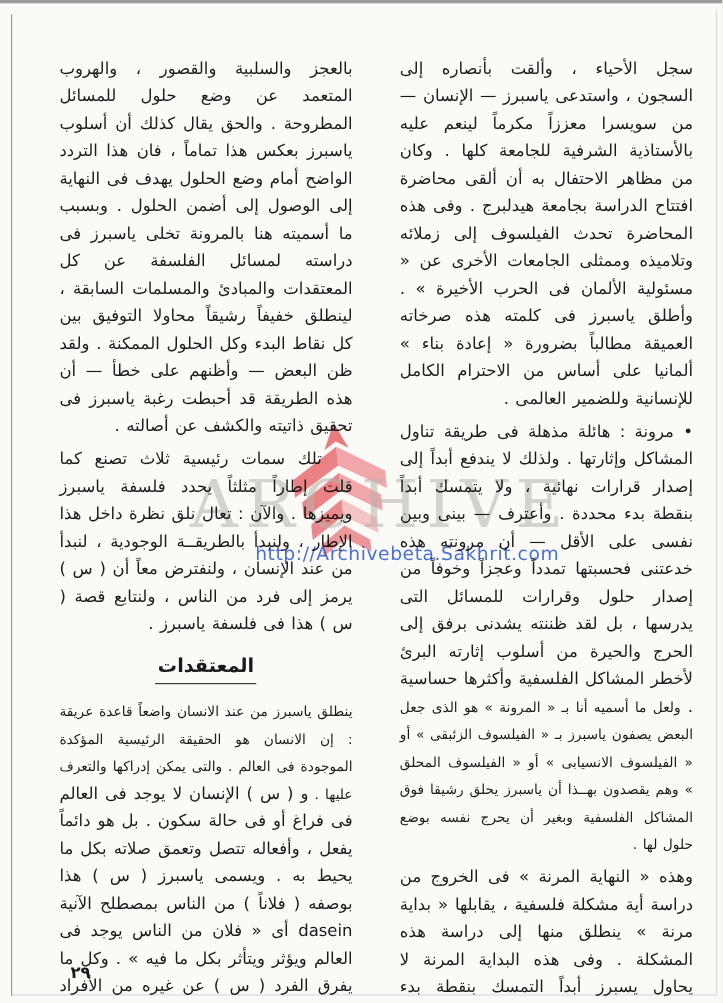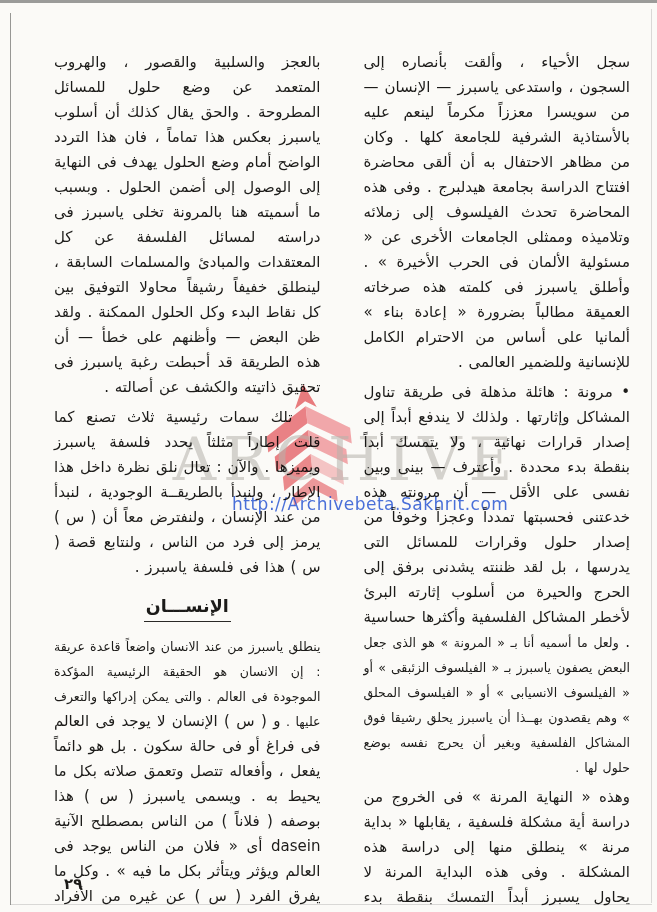--- a/index.html
+++ b/index.html
@@ -100,21 +100,21 @@
 
     <div class="col">
       <p class="para">سجل الأحياء ، وألقت بأنصاره إلى السجون ، واستدعى ياسبرز — الإنسان — من سويسرا معززاً مكرماً لينعم عليه بالأستاذية الشرفية للجامعة كلها . وكان من مظاهر الاحتفال به أن ألقى محاضرة افتتاح الدراسة بجامعة هيدلبرج . وفى هذه المحاضرة تحدث الفيلسوف إلى زملائه وتلاميذه وممثلى الجامعات الأخرى عن « مسئولية الألمان فى الحرب الأخيرة » . وأطلق ياسبرز فى كلمته هذه صرخاته العميقة مطالباً بضرورة « إعادة بناء » ألمانيا على أساس من الاحترام الكامل للإنسانية وللضمير العالمى .</p>
       <p class="para"><span>• مرونة : هائلة مذهلة فى طريقة تناول المشاكل وإثارتها . ولذلك لا يندفع أبداً إلى إصدار قرارات نهائية ، ولا يتمسك أبداً بنقطة بدء محددة . وأعترف — بينى وبين نفسى على الأقل — أن مرونته هذه خدعتنى فحسبتها تمدداً وعجزاً وخوفاً من إصدار حلول وقرارات للمسائل التى يدرسها ، بل لقد ظننته يشدنى برفق إلى الحرج والحيرة من أسلوب إثارته البرئ لأخطر المشاكل الفلسفية وأكثرها حساسية . </span><span class="small">ولعل ما أسميه أنا بـ « المرونة » هو الذى جعل البعض يصفون ياسبرز بـ « الفيلسوف الزئبقى » أو « الفيلسوف الانسيابى » أو « الفيلسوف المحلق » وهم يقصدون بهــذا أن ياسبرز يحلق رشيقا فوق المشاكل الفلسفية وبغير أن يحرج نفسه بوضع حلول لها .</span></p>
       <p class="para">وهذه « النهاية المرنة » فى الخروج من دراسة أية مشكلة فلسفية ، يقابلها « بداية مرنة » ينطلق منها إلى دراسة هذه المشكلة . وفى هذه البداية المرنة لا يحاول يسبرز أبداً التمسك بنقطة بدء محددة تقيده وتعوق تحركه . ولهذا نراه يرحب بكل البدايات الممكنة أو ما يمكننى تسميته « المرونة الكاملة للتحرك إلى دراسة المشكلة من كل نقاط البدء الممكنة » . والحق يقال : إن هذه الطريقة فى إثارة المشاكل وإنهائها ، قد أساءت إلى ياسبرز وظلمته ، وتسرع البعض فوصفه</p>
     </div>
 
     <div class="col">
       <p class="para">بالعجز والسلبية والقصور ، والهروب المتعمد عن وضع حلول للمسائل المطروحة . والحق يقال كذلك أن أسلوب ياسبرز بعكس هذا تماماً ، فان هذا التردد الواضح أمام وضع الحلول يهدف فى النهاية إلى الوصول إلى أضمن الحلول . وبسبب ما أسميته هنا بالمرونة تخلى ياسبرز فى دراسته لمسائل الفلسفة عن كل المعتقدات والمبادئ والمسلمات السابقة ، لينطلق خفيفاً رشيقاً محاولا التوفيق بين كل نقاط البدء وكل الحلول الممكنة . ولقد ظن البعض — وأظنهم على خطأ — أن هذه الطريقة قد أحبطت رغبة ياسبرز فى تحقيق ذاتيته والكشف عن أصالته .</p>
       <p class="para indent">تلك سمات رئيسية ثلاث تصنع كما قلت إطاراً مثلثاً يحدد فلسفة ياسبرز ويميزها . والآن : تعال نلق نظرة داخل هذا الإطار ، ولنبدأ بالطريقــة الوجودية ، لنبدأ من عند الإنسان ، ولنفترض معاً أن ( س ) يرمز إلى فرد من الناس ، ولنتابع قصة ( س ) هذا فى فلسفة ياسبرز .</p>
-      <h2 class="section-heading"><span class="underlined">الإنســـان</span></h2>
+      <h2 class="section-heading"><span class="underlined">المعتقدات</span></h2>
       <p class="para"><span class="small">ينطلق ياسبرز من عند الانسان واضعاً قاعدة عريقة : إن الانسان هو الحقيقة الرئيسية المؤكدة الموجودة فى العالم . والتى يمكن إدراكها والتعرف عليها . </span><span>و ( س ) الإنسان لا يوجد فى العالم فى فراغ أو فى حالة سكون . بل هو دائماً يفعل ، وأفعاله تتصل وتعمق صلاته بكل ما يحيط به . ويسمى ياسبرز ( س ) هذا بوصفه ( فلاناً ) من الناس بمصطلح الآنية dasein أى « فلان من الناس يوجد فى العالم ويؤثر ويتأثر بكل ما فيه » . وكل ما يفرق الفرد ( س ) عن غيره من الأفراد هو الصفات الخارجية كاللون والحجم والقوة والسلوك الخارجى . ووجود ( س ) بهذا المعنى مؤقت ومرتبط بالزمن كل الارتباط . </span></p>
 
     </div>
   </div>
 
   <div class="page-number">٢٩</div>
 
   <div class="watermark">
     <svg class="wm-logo" viewBox="0 0 104 132" xmlns="http://www.w3.org/2000/svg">
 

